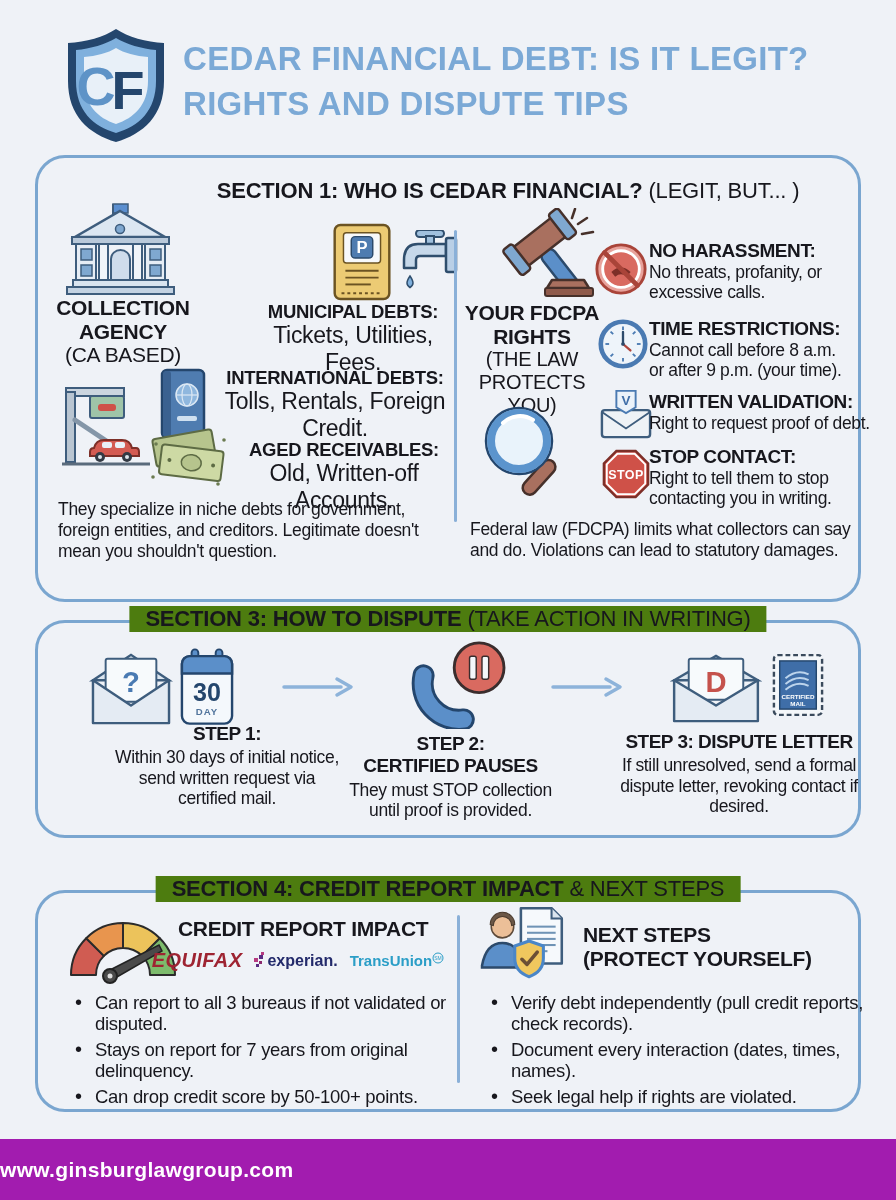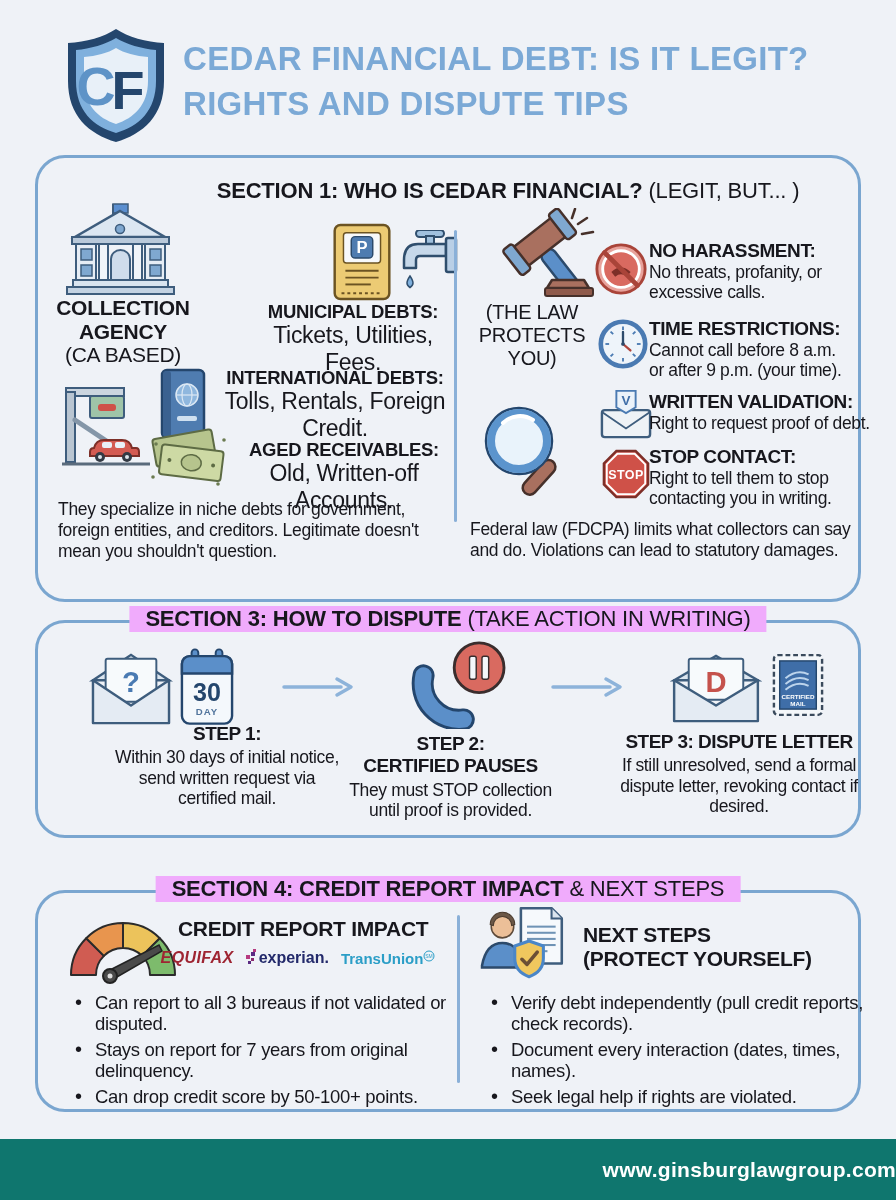--- a/index.html
+++ b/index.html
@@ -11,21 +11,21 @@
   .logo-wrap{position:absolute;left:58px;top:24px;}
   .hdr-titles{position:absolute;left:183px;top:36px;}
   .hdr-line{font-size:33px;font-weight:800;color:#7ba9d6;line-height:45px;letter-spacing:0.3px;white-space:nowrap;}
 
   
   .box{position:absolute;left:35px;width:826px;background:#eff2f7;border:3px solid #7aa6d0;
        border-radius:30px;box-sizing:border-box;}
   .box1{top:155px;height:447px;}
   .box3{top:620px;height:218px;}
   .box4{top:890px;height:222px;}
-  .legend{position:absolute;top:-17px;left:50%;transform:translateX(-50%);background:#f0abfc;
+  .legend{position:absolute;top:-17px;left:50%;transform:translateX(-50%);background:#4d7c0f;
           padding:0 16px;white-space:nowrap;font-size:22px;letter-spacing:-0.2px;}
   .legend b{font-weight:800;}
   .s1-title{position:absolute;top:20px;left:145px;width:650px;text-align:center;font-size:22px;
             letter-spacing:-0.2px;white-space:nowrap;}
   .s1-title b{font-weight:800;}
 
   .ic{position:absolute;}
   .tc{position:absolute;text-align:center;}
   .vdiv{position:absolute;width:3px;background:#8ab0d8;border-radius:2px;}
 
@@ -57,34 +57,34 @@
   .st{font-weight:800;font-size:19px;letter-spacing:-0.5px;line-height:1.18;}
   .sd{font-size:17.5px;letter-spacing:-0.35px;line-height:1.17;margin-top:2px;}
   .s3step1{left:58px;top:100px;width:230px;margin-left:16px;}
   .s3step2{left:305px;top:110px;width:215px;}
   .s3step3{left:582px;top:108px;width:238px;}
 
   .s4h{position:absolute;font-weight:800;font-size:21px;letter-spacing:-0.3px;line-height:1.14;}
   .credit-h{left:140px;top:24px;width:235px;text-align:center;white-space:nowrap;}
   .next-h{left:545px;top:30px;font-weight:800;font-size:21px;letter-spacing:-0.3px;line-height:1.15;position:absolute;}
   .logos{position:absolute;left:135px;top:56px;width:250px;display:flex;align-items:center;justify-content:center;gap:12px;}
-  .eq{font-weight:800;font-style:italic;font-size:16px;color:#9e2432;letter-spacing:0.4px;}
+  .eq{font-weight:800;font-style:italic;font-size:20px;color:#9e2432;letter-spacing:0.4px;}
   .exp-wrap{display:inline-flex;align-items:flex-start;gap:2px;}
   .exp{font-weight:600;font-size:16px;color:#232a6b;}
   .tu-wrap{display:inline-flex;align-items:flex-start;}
   .tu{font-weight:700;font-size:15px;color:#2b9ec7;}
   .bullets{position:absolute;margin:0;padding:0;list-style:none;}
   .bullets li{position:relative;padding-left:25px;margin-bottom:5px;font-size:18.5px;letter-spacing:-0.3px;line-height:1.14;}
   .bullets li::before{content:"•";position:absolute;left:5px;top:-1px;font-size:20px;}
   .credit-b{left:32px;top:99px;width:378px;}
   .next-b{left:448px;top:99px;width:380px;}
   .vdiv4{left:419px;top:22px;height:168px;}
 
-  .footer{position:absolute;left:0;top:1139px;width:896px;height:61px;background:#0f766e;
-          display:flex;align-items:center;justify-content:flex-end;}
+  .footer{position:absolute;left:0;top:1139px;width:896px;height:61px;background:#a21caf;
+          display:flex;align-items:center;justify-content:flex-start;}
   .footer div{color:#ffffff;font-weight:800;font-size:21px;letter-spacing:0.3px;}
 </style>
 </head>
 <body>
 
 <div class="page">
 
   <div class="logo-wrap">
     <svg width="116" height="122" viewBox="0 0 112 122">
       <path d="M56 5 C68 13 86 18 104 19 L104 57 C104 92 83 110 56 118 C29 110 8 92 8 57 L8 19 C26 18 44 13 56 5 Z" fill="#24466d"></path>
@@ -203,20 +203,21 @@
         <rect x="40" y="42" width="15" height="50" rx="7" fill="#5b8fc9" stroke="#2c4a6b" stroke-width="2.5"></rect>
         <rect x="20" y="20" width="58" height="24" rx="5" fill="#a9705f" stroke="#46302a" stroke-width="2.5"></rect>
         <rect x="14" y="16" width="12" height="32" rx="3" fill="#7fa8d0" stroke="#46302a" stroke-width="2.5"></rect>
         <rect x="72" y="16" width="12" height="32" rx="3" fill="#7fa8d0" stroke="#46302a" stroke-width="2.5"></rect>
       </g>
       <path d="M62 72 h32 l5 8 h-42 Z" fill="#a9705f" stroke="#46302a" stroke-width="2.5" stroke-linejoin="round"></path>
       <rect x="55" y="80" width="48" height="8" rx="2" fill="#8f5a4b" stroke="#46302a" stroke-width="2"></rect>
       <path d="M88 16 l9 -6 M92 26 l11 -2 M82 10 l3 -9" stroke="#46302a" stroke-width="2.5" stroke-linecap="round" fill="none"></path>
     </svg>
     <div class="tc fdcpa">
+      <div class="bld21">YOUR FDCPA RIGHTS</div>
       <div class="reg21 fdcpa-lt">(THE LAW PROTECTS YOU)</div>
     </div>
     <svg class="ic" style="left:437px;top:243px;" width="105" height="100" viewBox="0 0 105 100">
       <g transform="rotate(42 72 66)">
         <rect x="66" y="58" width="14" height="42" rx="7" fill="#a9705f" stroke="#46302a" stroke-width="2.5"></rect>
       </g>
       <circle cx="44" cy="40" r="33" fill="#e9f3fb" stroke="#24466d" stroke-width="2.5"></circle>
       <circle cx="44" cy="40" r="28" fill="none" stroke="#5b94cd" stroke-width="8"></circle>
       <path d="M28 22 A24 24 0 0 1 58 19" stroke="#ffffff" stroke-width="4" fill="none" stroke-linecap="round"></path>
     </svg>

